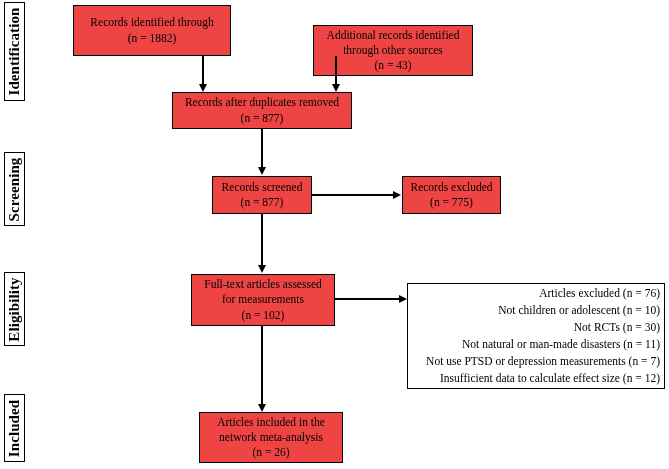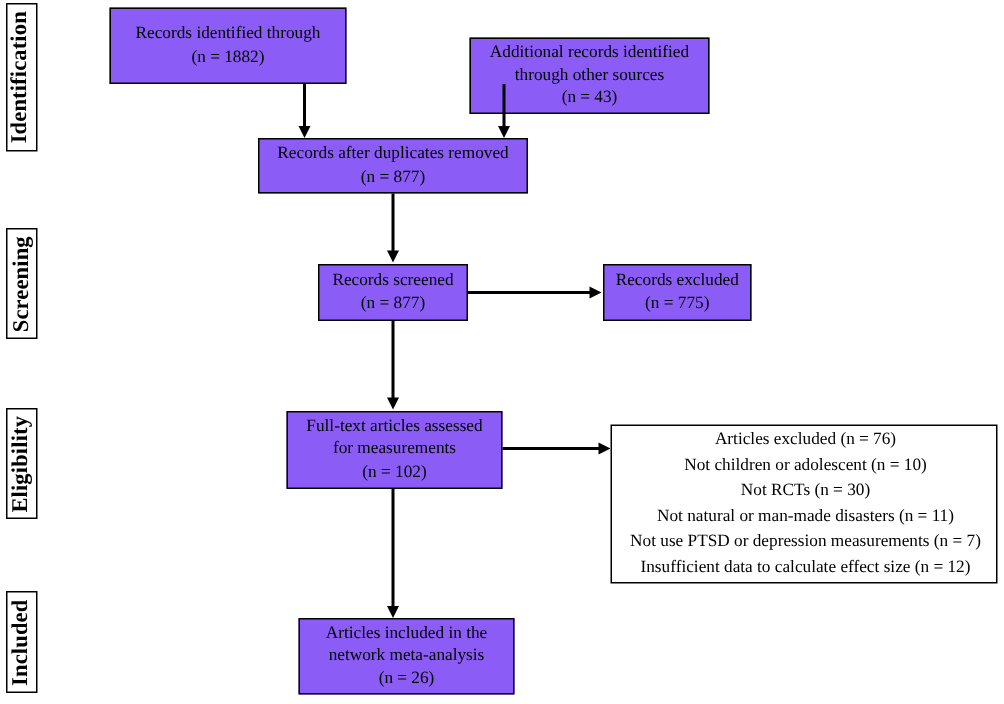--- a/index.html
+++ b/index.html
@@ -33,21 +33,21 @@
     font-weight: bold;
     font-size: 15px;
     letter-spacing: 0.1px;
     line-height: 1;
   }
 
   
   .flow-box {
     position: absolute;
     border: 1px solid #000000;
-    background: #8b5cf6;
+    background: #ef4444;
     box-sizing: border-box;
     display: flex;
     flex-direction: column;
     align-items: center;
     justify-content: center;
     text-align: center;
     font-size: 11.5px;
     line-height: 1.32;
     padding: 2px 16px;
   }
@@ -55,21 +55,21 @@
     white-space: nowrap;
   }
 
   .exclusion-box {
     position: absolute;
     border: 1px solid #000000;
     background: #ffffff;
     box-sizing: border-box;
     display: flex;
     flex-direction: column;
-    align-items: center;
+    align-items: flex-end;
     justify-content: center;
     text-align: left;
     font-size: 11.5px;
     line-height: 1.48;
     padding: 4px 4px 4px 6px;
   }
   .exclusion-box .line {
     white-space: nowrap;
   }
 

